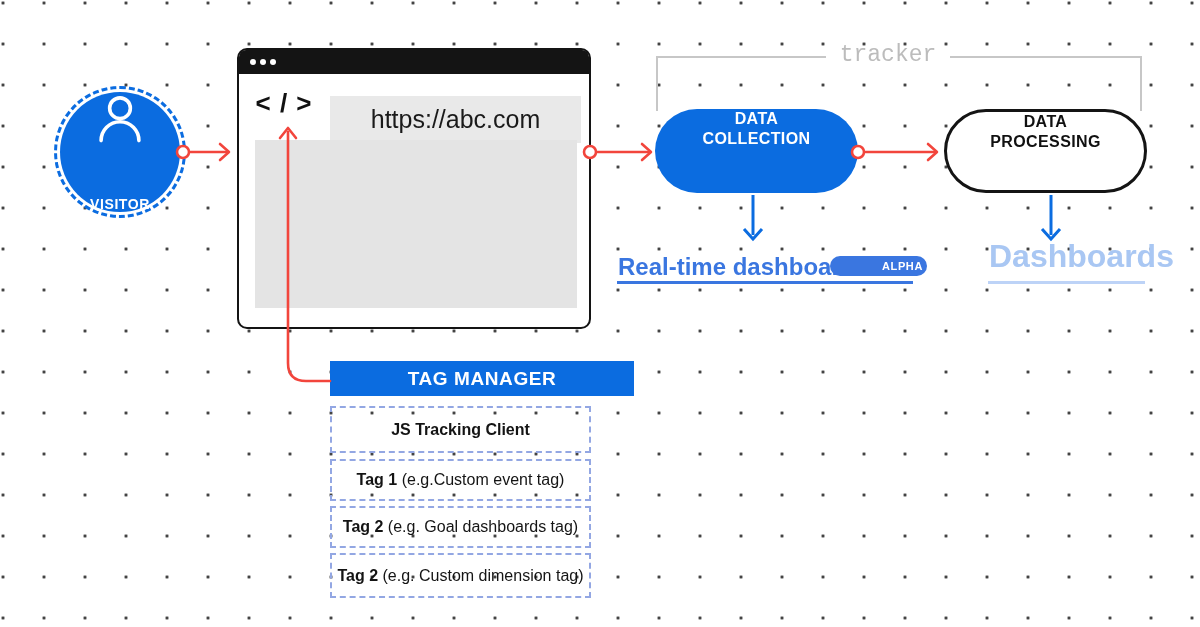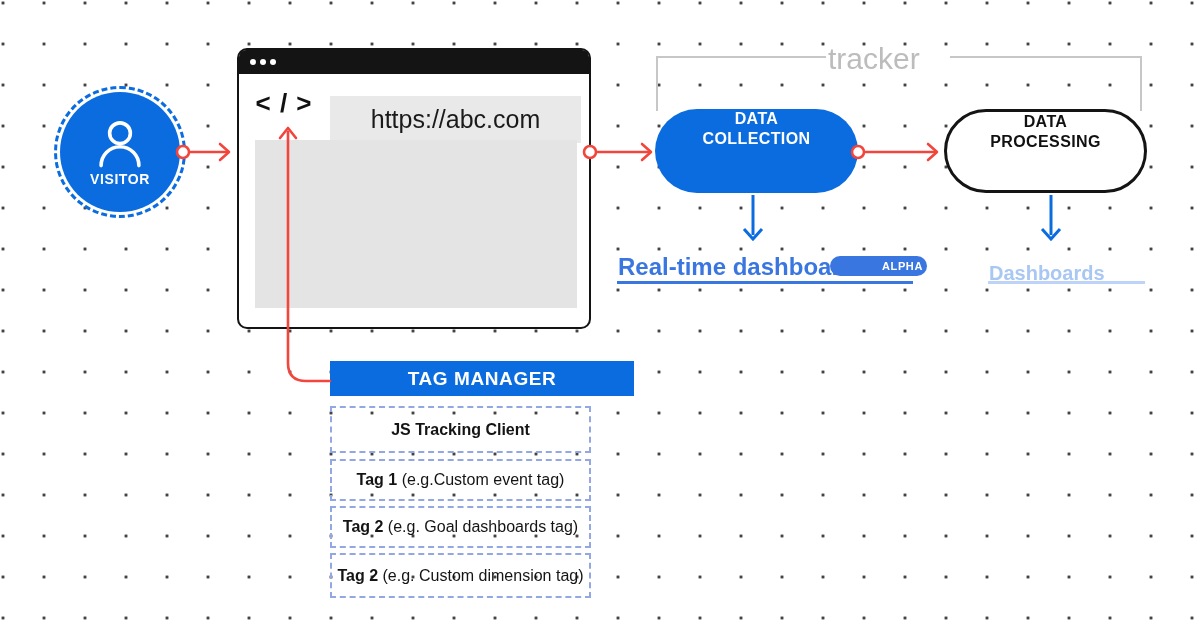--- a/index.html
+++ b/index.html
@@ -8,44 +8,44 @@
     font-family:"Liberation Sans",sans-serif;
     background-color:#fff;
     background-image:radial-gradient(circle,#2f2f2f 1.3px,transparent 1.6px);
     background-size:41px 41px;
     background-position:-17.5px -17.5px;
   }
   .abs{position:absolute;}
 
   
   .visitor-ring{left:54px;top:86px;width:132px;height:132px;border:3px dashed #0b6ce0;border-radius:50%;box-sizing:border-box;}
-  .visitor-circle{left:60px;top:92px;width:120px;height:120px;border-radius:50%;background:#0b6ce0;display:flex;flex-direction:column;align-items:center;justify-content:center;gap:2px;}
+  .visitor-circle{left:60px;top:92px;width:120px;height:120px;border-radius:50%;background:#0b6ce0;display:flex;flex-direction:column;align-items:center;justify-content:space-between;gap:2px;}
   .visitor-label{color:#fff;font-size:14px;font-weight:bold;letter-spacing:.6px;margin-top:-2px;}
 
   
   .browser{left:237px;top:48px;width:354px;height:281px;background:#fff;border:2px solid #141414;border-radius:10px;box-sizing:border-box;}
   .titlebar{position:absolute;left:0;top:0;right:0;height:24px;background:#141414;border-radius:7px 7px 0 0;display:flex;align-items:center;padding-left:11px;gap:4px;}
   .tl-dot{width:6px;height:6px;border-radius:50%;background:#fff;}
   .code-icon{position:absolute;left:14px;top:32px;width:62px;height:42px;display:flex;align-items:center;justify-content:center;font-size:26px;font-weight:bold;color:#111;letter-spacing:1px;}
   .urlbar{position:absolute;left:91px;top:30px;width:251px;height:47px;background:#e9e9e9;display:flex;align-items:center;justify-content:center;font-size:25px;color:#1a1a1a;margin-top:16px;}
   .page-content{position:absolute;left:16px;top:90px;width:322px;height:168px;background:#e4e4e4;}
 
   
-  .tracker-label{left:828px;top:42px;width:120px;text-align:left;font-size:30px;color:#bcbcbc;font-weight:400;}
+  .tracker-label{left:828px;top:42px;width:120px;text-align:center;font-size:23px;color:#bcbcbc;font-weight:400;font-family:Liberation Mono, monospace;}
 
   
   .pill{width:203px;height:84px;border-radius:42px;display:flex;flex-direction:column;align-items:center;justify-content:flex-start;font-size:16px;font-weight:bold;line-height:20px;letter-spacing:.4px;box-sizing:border-box;}
   .pill-dc{left:655px;top:109px;background:#0b6ce0;color:#fff;}
   .pill-dp{left:944px;top:109px;background:#fff;color:#111;border:3px solid #141414;}
 
   
   .rt-label{left:618px;top:253px;font-size:24px;font-weight:bold;color:#3a76e0;line-height:28px;}
   .alpha-badge{left:830px;top:256px;width:49px;height:20px;border-radius:10px;background:#3a76e0;color:#fff;font-size:11px;font-weight:bold;letter-spacing:.6px;display:flex;align-items:center;justify-content:center;padding-left:48px;}
   .rt-underline{left:617px;top:281px;width:296px;height:3px;background:#3a76e0;}
-  .dash-label{left:989px;top:259px;font-size:20px;font-weight:bold;color:#a9c7f3;line-height:28px;}
+  .dash-label{left:989px;top:242px;font-size:32px;font-weight:bold;color:#a9c7f3;line-height:28px;}
   .dash-underline{left:988px;top:281px;width:157px;height:3px;background:#bdd3f7;}
 
   
   .tag-manager{left:330px;top:361px;width:304px;height:35px;background:#0b6ce0;color:#fff;display:flex;align-items:center;justify-content:center;font-size:19px;font-weight:600;letter-spacing:.6px;}
   .tag-box{left:330px;width:261px;border:2px dashed #93a7e3;box-sizing:border-box;display:flex;align-items:center;justify-content:center;font-size:16px;color:#141414;white-space:pre;}
   .tag-box b{font-weight:bold;}
   .tb1{top:406px;height:47px;}
   .tb2{top:459px;height:42px;}
   .tb3{top:506px;height:42px;}
   .tb4{top:553px;height:45px;}

